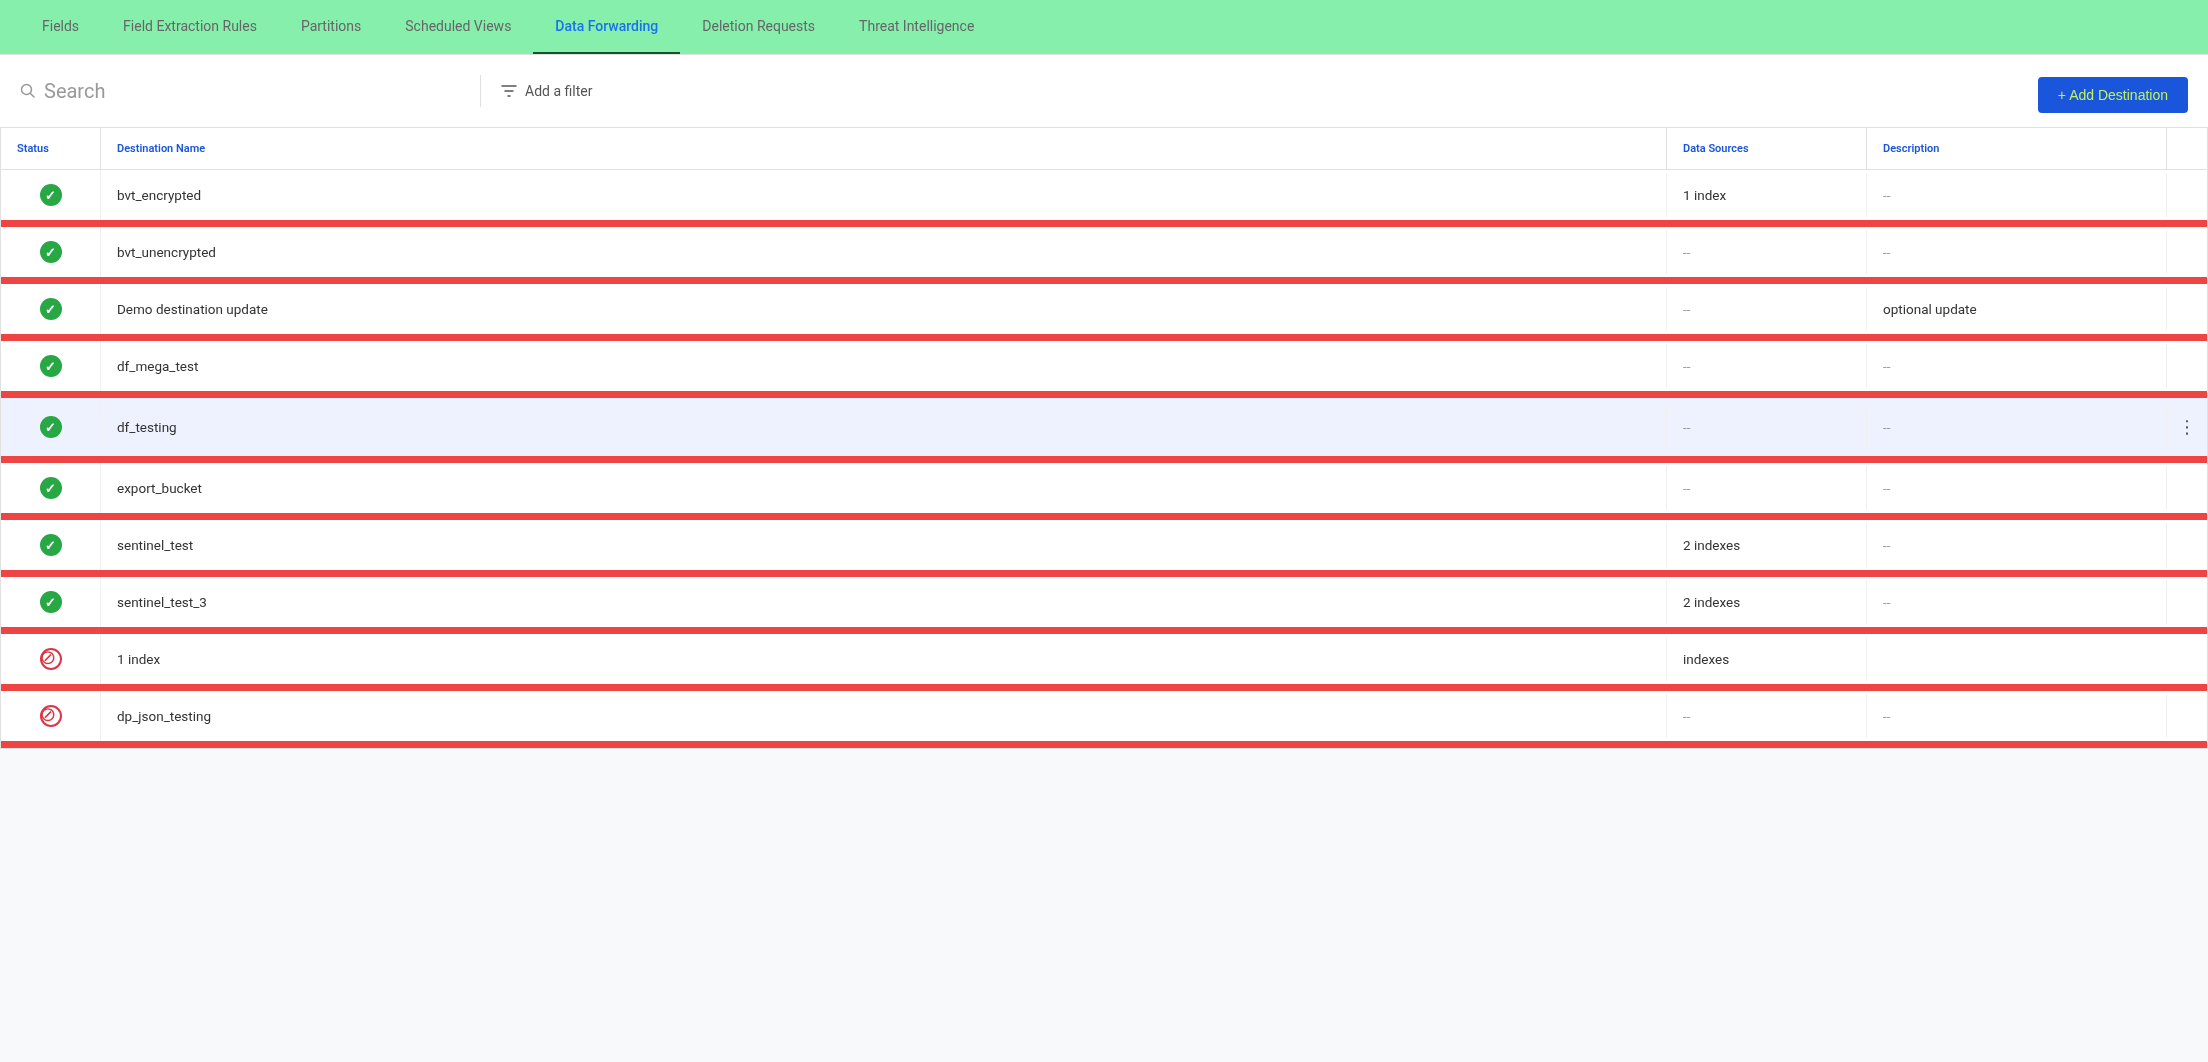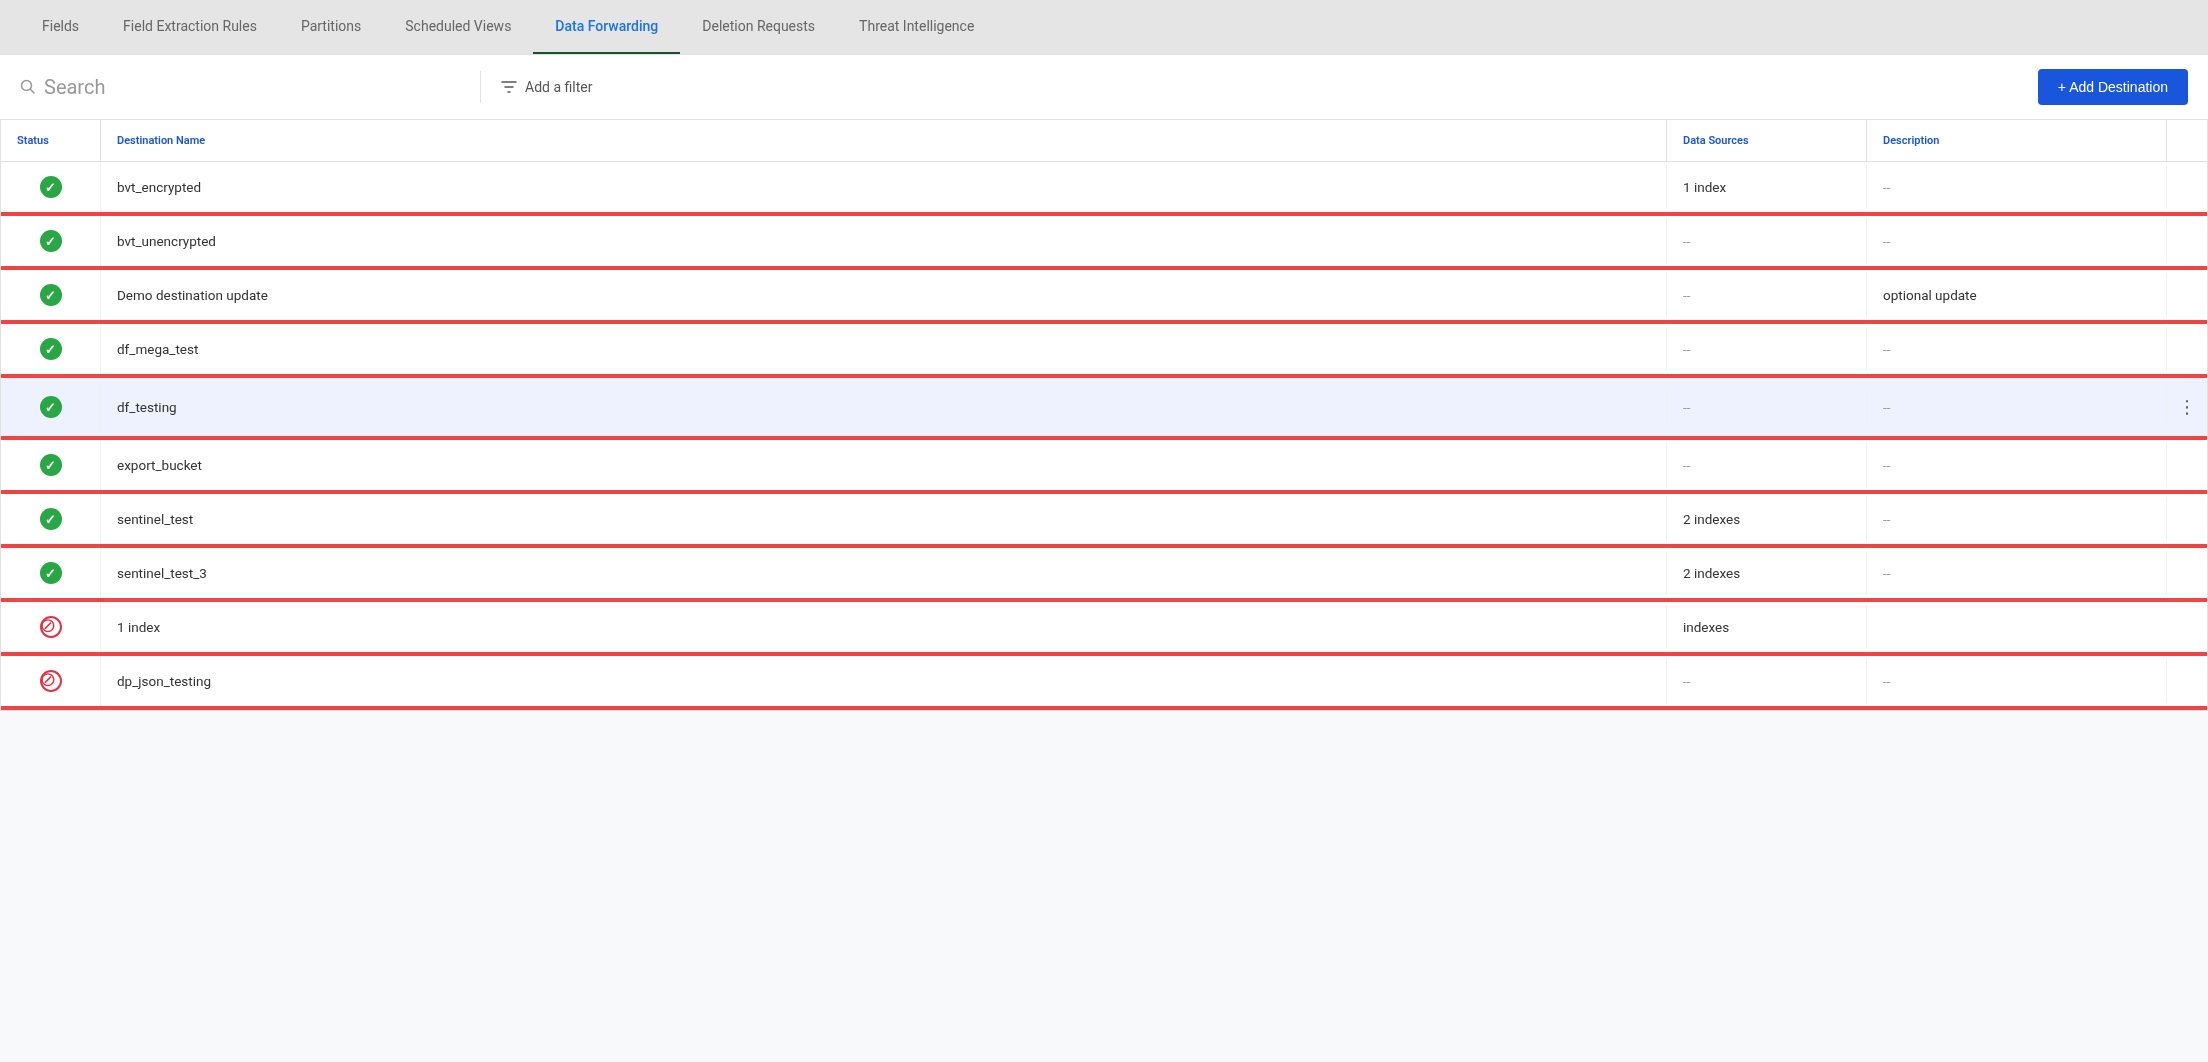--- a/index.html
+++ b/index.html
@@ -6,21 +6,21 @@
     body {
       font-family: -apple-system, BlinkMacSystemFont, "Segoe UI", Roboto, sans-serif;
       background: #f8f9fa;
       color: #333;
       font-size: 14px;
     }
 
     
     .nav-tabs {
       display: flex;
-      background: #e5e5e5;
+      background: #86efac;
       border-bottom: 1px solid #e0e0e0;
       padding: 0 20px;
     }
     .nav-tab {
       padding: 18px 22px;
       cursor: pointer;
       color: #666;
       font-size: 14px;
       font-weight: 400;
       border-bottom: 2px solid transparent;
@@ -64,31 +64,32 @@
       display: flex;
       align-items: center;
       gap: 8px;
       color: #555;
       font-size: 14px;
       cursor: pointer;
     }
     .spacer { flex: 1; }
     .add-btn {
       background: #1a56db;
-      color: #ffffff;
+      color: #bef264;
       border: none;
       border-radius: 4px;
       padding: 10px 20px;
       font-size: 14px;
       font-weight: 500;
       cursor: pointer;
       display: flex;
       align-items: center;
       gap: 6px;
       white-space: nowrap;
+      margin-top: 8px;
     }
 
     
     .table-container {
       background: #fff;
       margin: 0;
       border: 1px solid #e0e0e0;
       border-top: none;
     }
     .table-header {
@@ -103,21 +104,21 @@
       font-size: 11px;
       color: #1a56db;
       border-right: 1px solid #e0e0e0;
     }
     .th:last-child { border-right: none; }
     .th.no-border { border-right: none; }
 
     .table-row {
       display: grid;
       grid-template-columns: 100px 1fr 200px 300px 40px;
-      border-bottom: 4px solid #ef4444;
+      border-bottom: 7px solid #ef4444;
       align-items: center;
       background: #fff;
     }
     .table-row.highlighted { background: #eef2ff; }
 
     .td {
       padding: 14px 16px;
       font-size: 13.5px;
       color: #333;
       border-right: 1px solid #f0f0f0;

